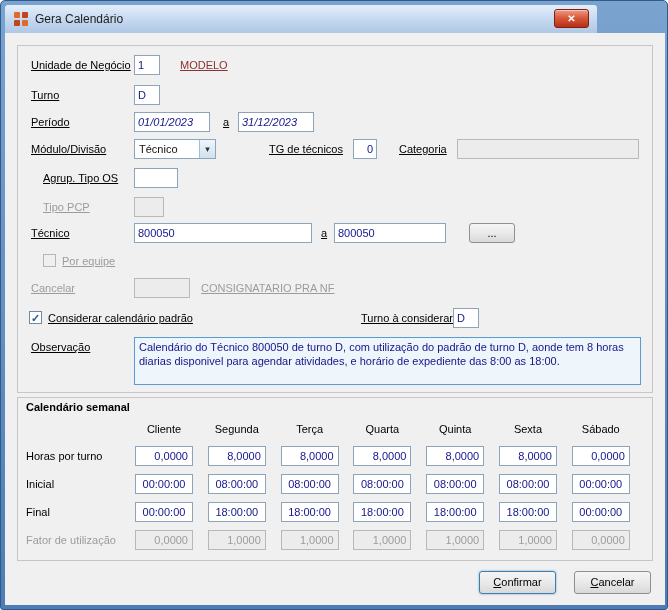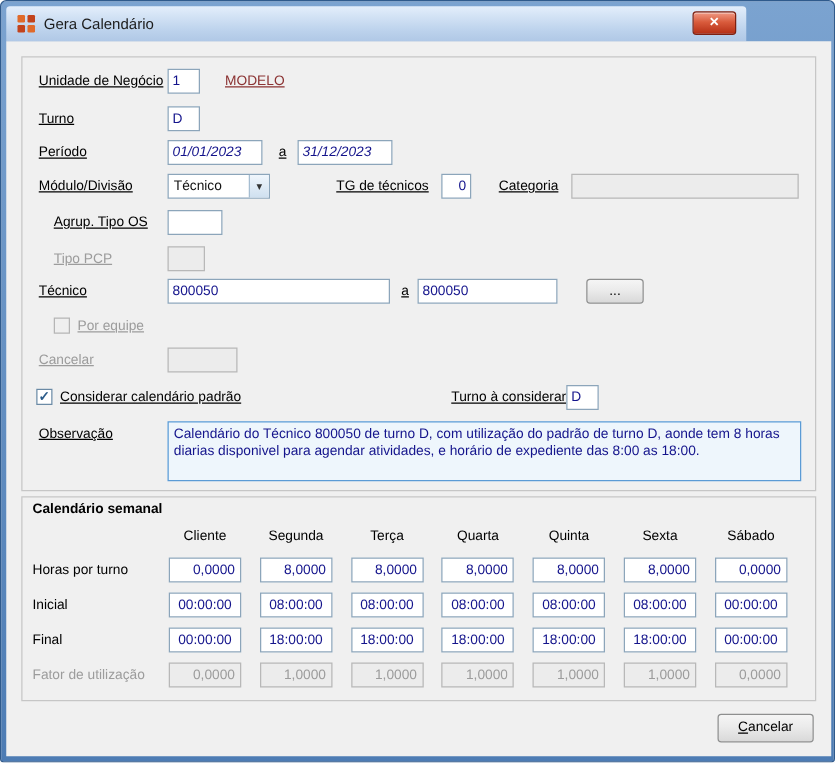--- a/index.html
+++ b/index.html
@@ -142,20 +142,21 @@
   <input class="input" style="left: 133px; top: 222px; width: 178px;" value="800050">
   <span class="lbl" style="left:320px; top:222px;">a</span>
   <input class="input" style="left: 333px; top: 222px; width: 112px;" value="800050">
   <button class="browse-btn" style="left:468px; top:222px; width:46px; height:20px;">...</button>
 
   <div class="check dis" style="left:42px; top:253px;"></div>
   <span class="lbl muted" style="left:61px; top:250px;">Por equipe</span>
 
   <span class="lbl muted" style="left:30px; top:277px;">Cancelar</span>
   <input class="input dis" style="left: 133px; top: 277px; width: 56px;" disabled="" value="">
+  <span class="lbl muted" style="left:200px; top:277px;">CONSIGNATARIO PRA NF</span>
 
   <div class="check" style="left:28px; top:310px;">
     <span>✓</span>
   </div>
   <span class="lbl" style="left:47px; top:307px;">Considerar calendário padrão</span>
   <span class="lbl" style="left:360px; top:307px;">Turno à considerar</span>
   <input class="input" style="left: 452px; top: 307px; width: 26px;" value="D">
 
   <span class="lbl" style="left:30px; top:336px;">Observação</span>
   <textarea class="obs-textarea" style="left: 133px; top: 336px; width: 507px; height: 48px;">Calendário do Técnico 800050 de turno D, com utilização do padrão de turno D, aonde tem 8 horas diarias disponivel para agendar atividades, e horário de expediente das 8:00 as 18:00.</textarea>
@@ -204,17 +205,20 @@
       <input class="cal-input num dis" disabled="" value="0,0000" style="">
       <input class="cal-input num dis" disabled="" value="1,0000" style="">
       <input class="cal-input num dis" disabled="" value="1,0000" style="">
       <input class="cal-input num dis" disabled="" value="1,0000" style="">
       <input class="cal-input num dis" disabled="" value="1,0000" style="">
       <input class="cal-input num dis" disabled="" value="1,0000" style="">
       <input class="cal-input num dis" disabled="" value="0,0000" style="">
     </div>
   </div>
 
+  <button class="btn default" style="left:478px; top:570px; width:77px; height:23px;">
+    <span>Confirmar</span>
+  </button>
   <button class="btn" style="left:573px; top:570px; width:77px; height:23px;">
     <span>Cancelar</span>
   </button>
 
 </div>
 
 </body></html>

